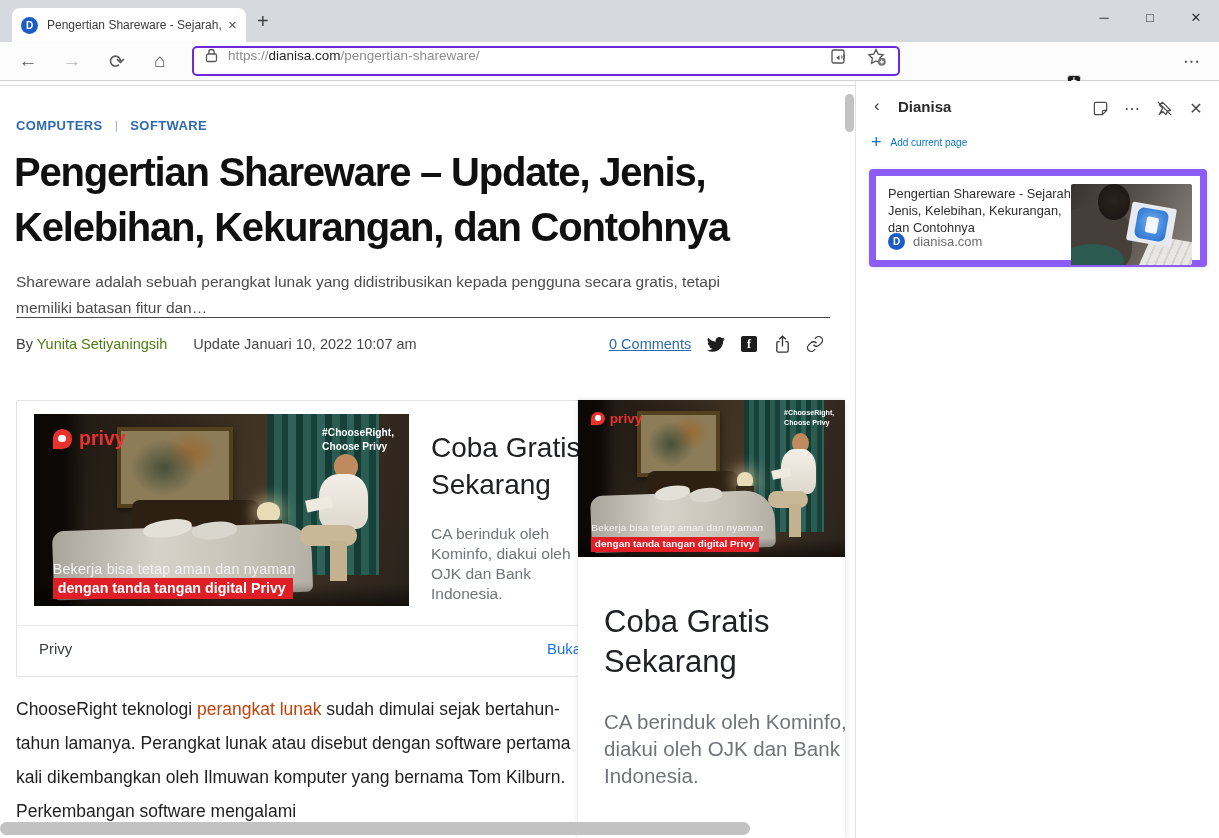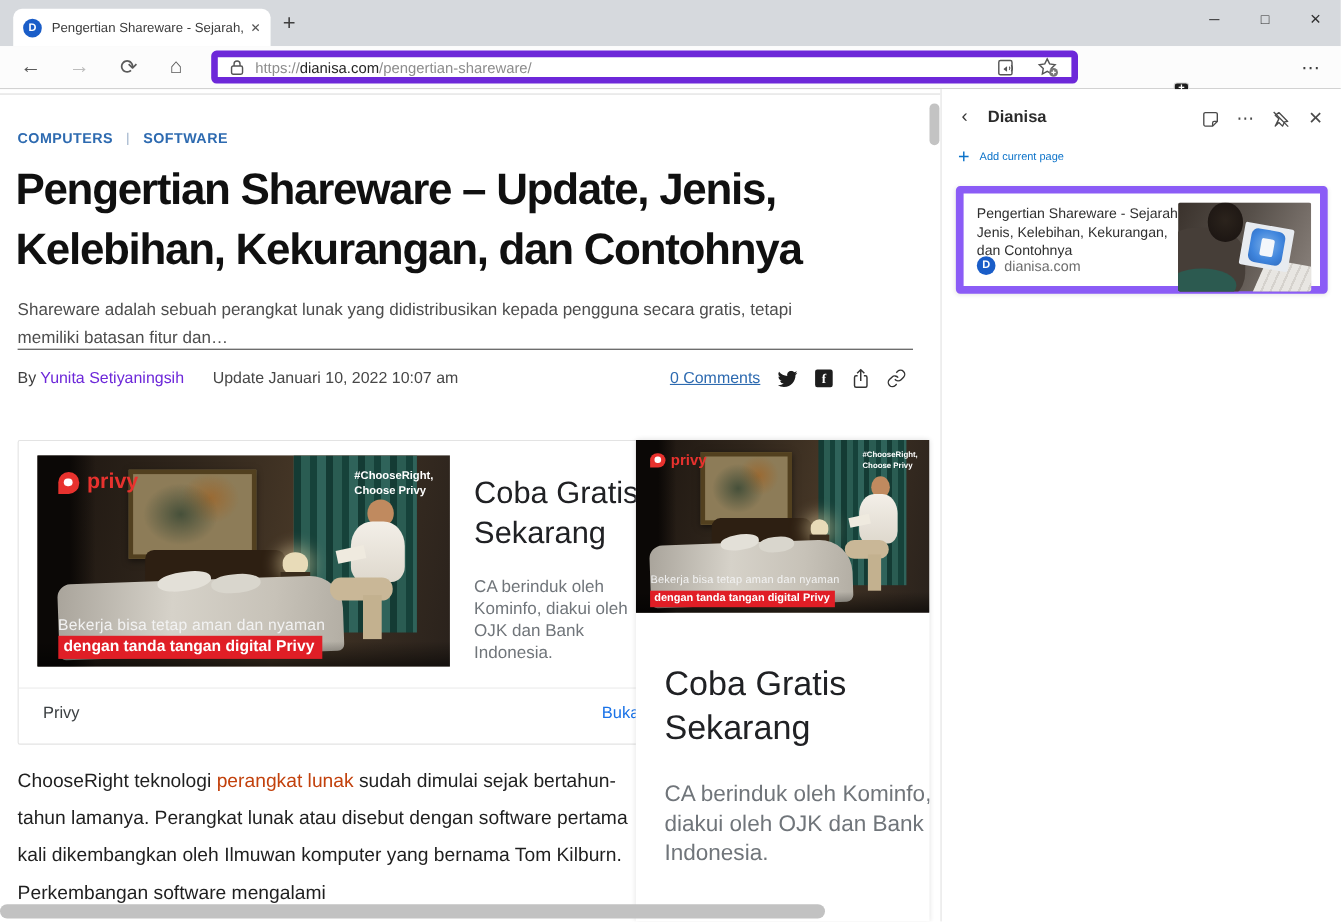--- a/index.html
+++ b/index.html
@@ -13,21 +13,21 @@
   .tab-title { margin-left:9px; font-size:12px; color:#3c3c3c; white-space:nowrap; overflow:hidden; flex:1; }
   .tab-close { font-size:11px; color:#555; margin-left:6px; cursor:default; }
   .newtab { position:absolute; left:257px; top:10px; font-size:20px; font-weight:300; color:#3f3f3f; }
   .win-controls { position:absolute; right:0; top:0; display:flex; }
   .win-btn { width:46px; height:34px; display:flex; align-items:center; justify-content:center; font-size:13px; color:#2f2f2f; }
 
   
   .toolbar { position:absolute; left:0; top:42px; width:100%; height:39px; background:#fcfcfc; border-bottom:1px solid #d2d2d2; }
   .nav-btn { position:absolute; top:0; width:26px; height:38px; display:flex; align-items:center; justify-content:center; font-size:19px; color:#5a5a5a; }
   .nav-btn.disabled { color:#bdbdbd; }
-  .addr { position:absolute; left:192px; top:4px; width:788px; height:30px; background:#fff; border:6px solid #6d28d9; border-radius:5px; display:flex; align-items:center; padding:0 11px; }
+  .addr { position:absolute; left:192px; top:4px; width:708px; height:30px; background:#fff; border:2px solid #6d28d9; border-radius:5px; display:flex; align-items:flex-start; padding:0 11px; }
   .url { margin-left:10px; font-size:13.5px; color:#8c8c8c; white-space:nowrap; }
   .url .host { color:#262626; }
   .addr .spacer { flex:1; }
   .addr-icon { display:flex; align-items:center; margin-left:16px; }
   .ext-green { position:absolute; left:994px; top:50px; width:22px; height:22px; border-radius:50%; background:#3dbb3d; display:flex; align-items:center; justify-content:center; }
   .ext-puzzle { position:absolute; left:1038px; top:49px; }
   .tb-divider { position:absolute; left:1071px; top:51px; width:1px; height:19px; background:#d8d8d8; }
   .collections-btn { position:absolute; left:1081px; top:46px; width:34px; height:30px; background:#d2d2d2; border-radius:5px; }
   .coll-icon { position:relative; width:19px; height:17px; margin:6px auto 0; }
   .coll-back { position:absolute; left:0; top:0; width:12px; height:11px; background:#1e1e1e; border-radius:3px; }
@@ -41,21 +41,21 @@
 
   
   .content-topline { position:absolute; left:0; top:85px; width:855px; height:1px; background:#dcdcdc; }
   .v-scrollbar { position:absolute; left:845px; top:94px; width:9px; height:38px; background:#c3c3c3; border-radius:5px; }
   .breadcrumb { position:absolute; left:16px; top:118px; font-size:13px; font-weight:bold; letter-spacing:.4px; color:#2d6ab0; display:flex; align-items:center; }
   .breadcrumb .sep { color:#92a9c4; margin:0 9px; font-weight:normal; font-size:11px; }
   .h1 { position:absolute; left:14px; top:145px; width:800px; font-size:40px; line-height:55px; font-weight:800; letter-spacing:-1.2px; color:#101010; }
   .excerpt { position:absolute; left:16px; top:269px; width:745px; font-size:15.5px; line-height:26px; color:#4d4d4d; }
   .rule { position:absolute; left:16px; top:317px; width:814px; height:1px; background:#4a4a4a; }
   .byline { position:absolute; left:16px; top:336px; font-size:14.5px; color:#3d3d3d; }
-  .byline a { color:#6d28d9; text-decoration:none; }
+  .byline a { color:#4d7c0f; text-decoration:none; }
   .byline .updated { margin-left:22px; color:#474747; }
   .comments-link { position:absolute; left:609px; top:336px; font-size:14.5px; color:#2d6ab0; }
   .soc { position:absolute; top:334px; width:20px; height:20px; display:flex; align-items:center; justify-content:center; }
   .fb-badge { width:16px; height:16px; background:#1d1d1d; border-radius:2px; color:#fff; font-size:12px; font-weight:bold; display:flex; align-items:center; justify-content:center; font-family:"Liberation Serif", serif; }
 
   
   .ad-card { position:absolute; left:16px; top:400px; width:814px; height:277px; border:1px solid #e3e3e3; border-radius:2px; background:#fff; }
   .ad-img-a { position:absolute; left:17px; top:13px; width:375px; height:192px; }
   .ad-text { position:absolute; left:414px; top:28px; width:162px; }
   .ad-heading { font-size:28px; line-height:37px; color:#202124; font-weight:400; }

